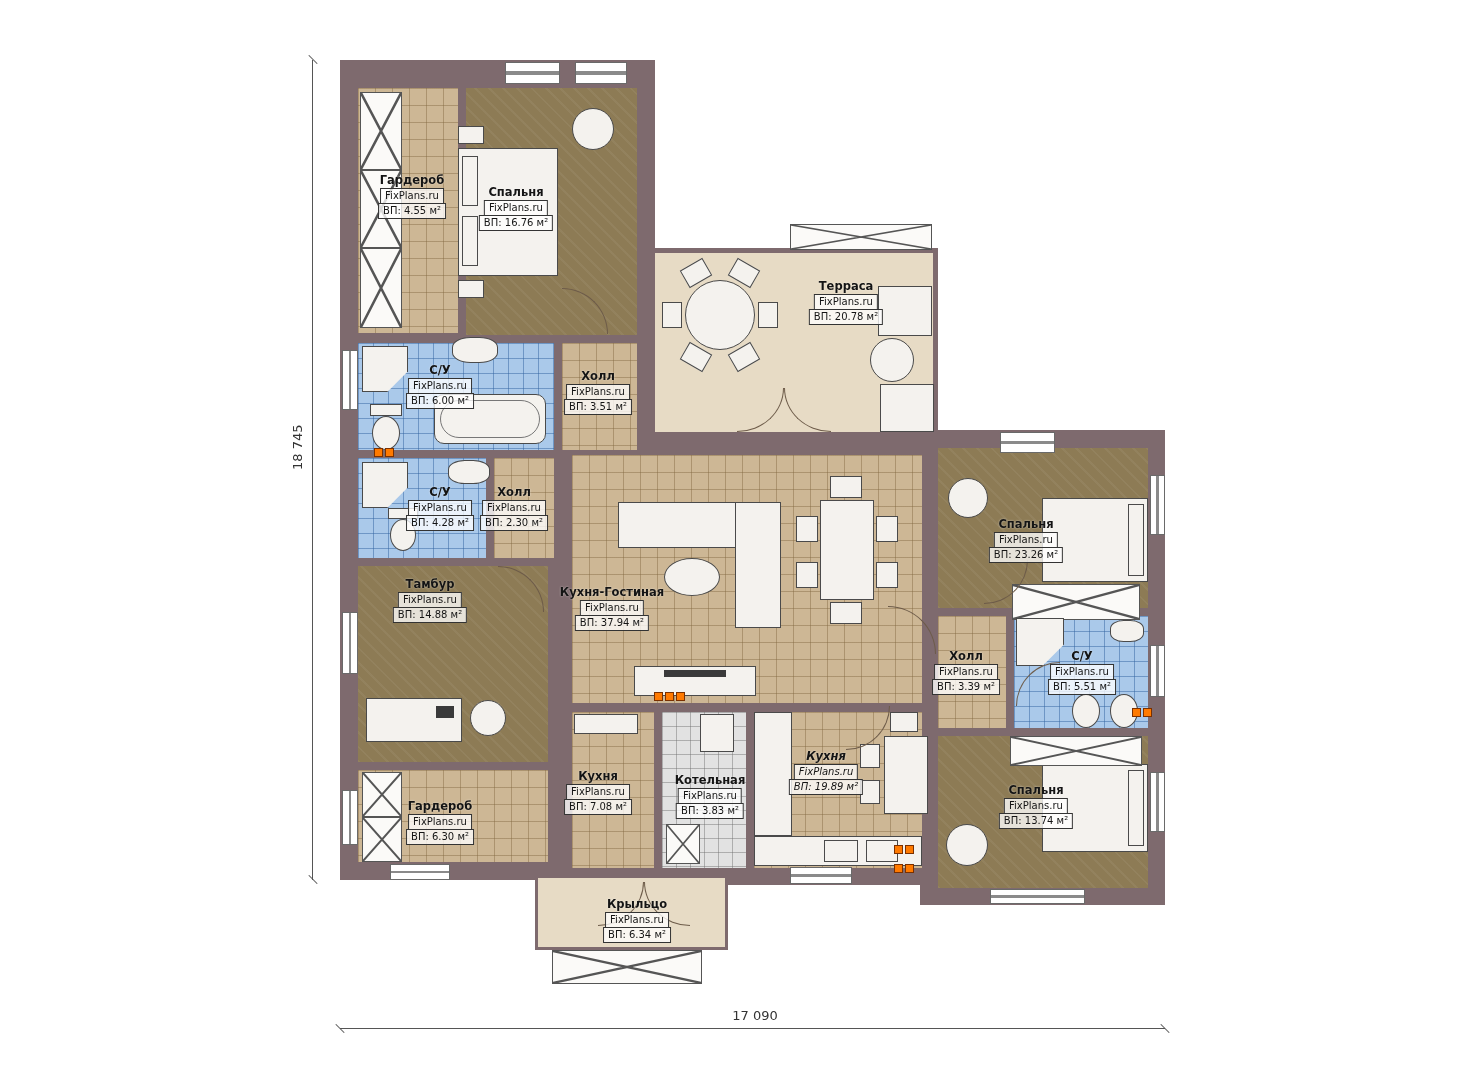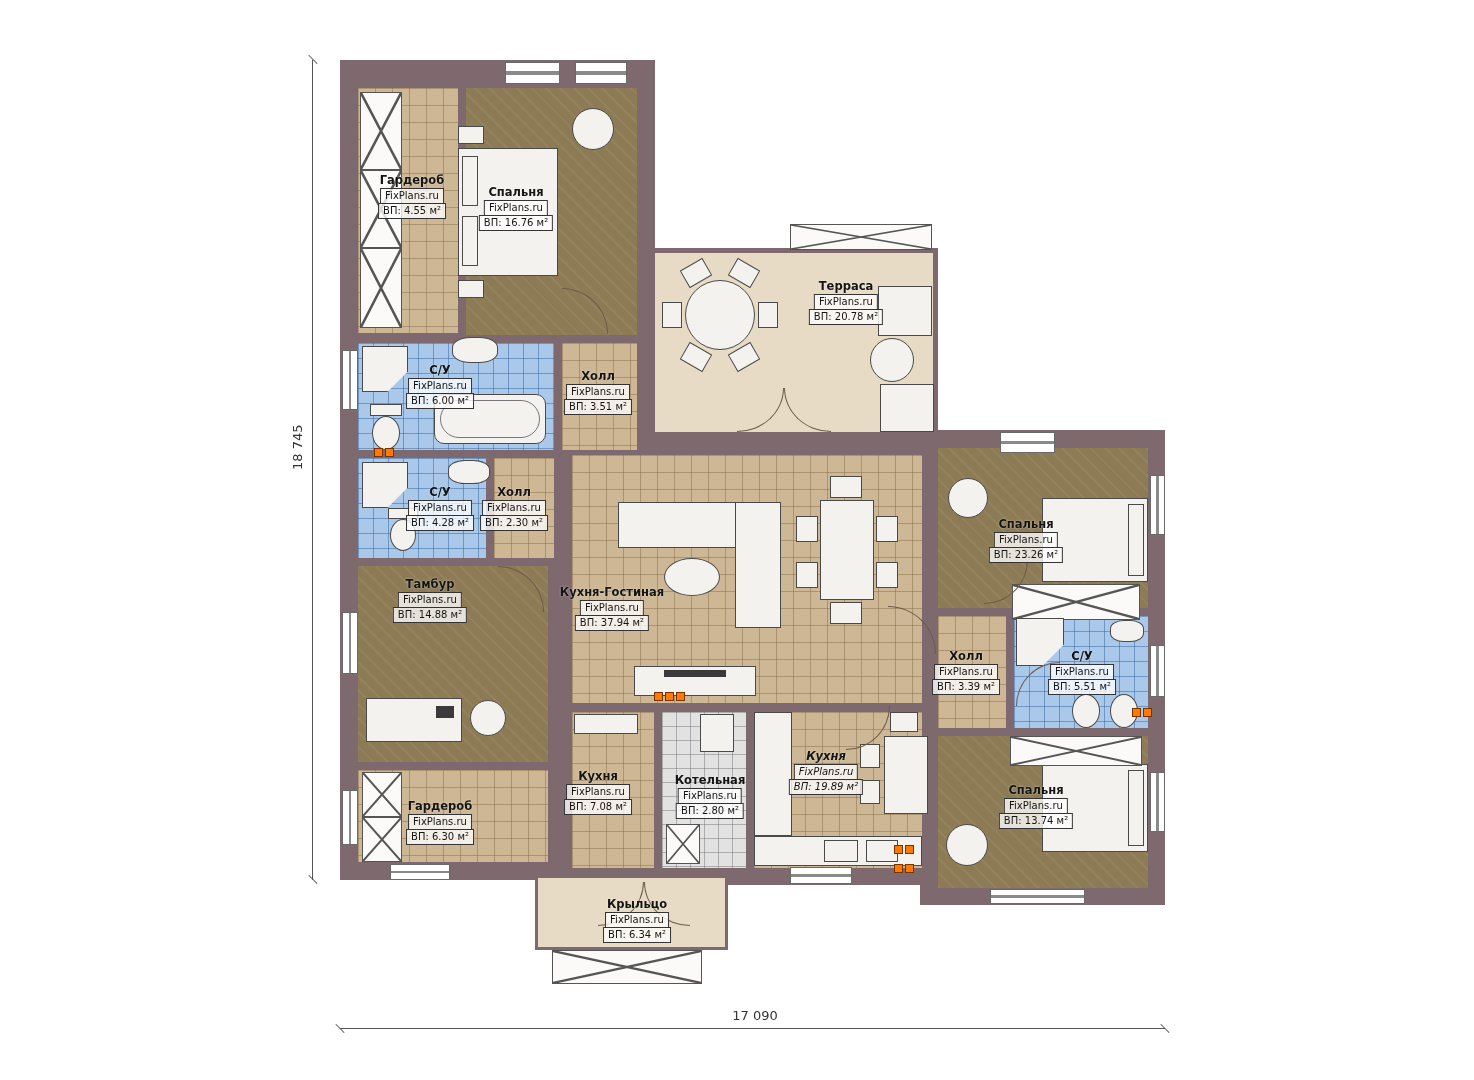--- a/index.html
+++ b/index.html
@@ -326,21 +326,21 @@
     <div class="bx area">ВП: 6.30 м²</div>
   </div>
   <div class="abs room-label" style="left:598px;top:792px;">
     <div class="rname">Кухня</div>
     <div class="bx">FixPlans.ru</div>
     <div class="bx area">ВП: 7.08 м²</div>
   </div>
   <div class="abs room-label" style="left:710px;top:796px;">
     <div class="rname">Котельная</div>
     <div class="bx">FixPlans.ru</div>
-    <div class="bx area">ВП: 2.80 м²</div>
+    <div class="bx area">ВП: 3.83 м²</div>
   </div>
   <div class="abs room-label" style="left:826px;top:772px;font-style:italic;">
     <div class="rname">Кухня</div>
     <div class="bx">FixPlans.ru</div>
     <div class="bx area">ВП: 19.89 м²</div>
   </div>
   <div class="abs room-label" style="left:1036px;top:806px;">
     <div class="rname">Спальня</div>
     <div class="bx">FixPlans.ru</div>
     <div class="bx area">ВП: 13.74 м²</div>

